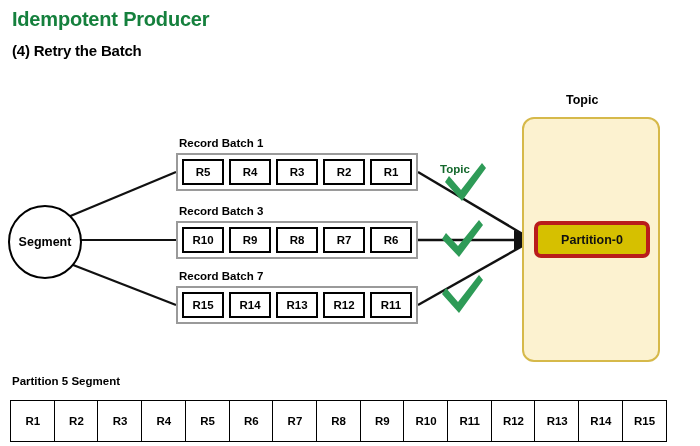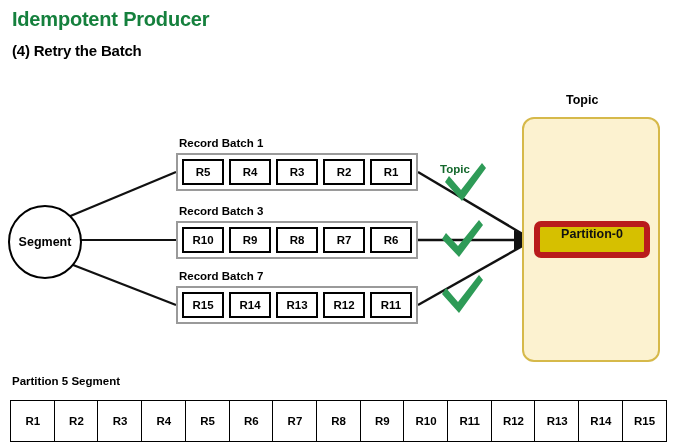--- a/index.html
+++ b/index.html
@@ -45,22 +45,22 @@
   
   .topic-label{
     left:566px;top:93px;font-size:12.5px;font-weight:bold;color:#000000;
   }
   .topic-box{
     left:522px;top:117px;width:138px;height:245px;background:#fcf2d0;
     border:2px solid #d6b94a;border-radius:12px;box-sizing:border-box;
   }
   .partition{
     left:534px;top:221px;width:116px;height:37px;background:#d6c000;
-    border:6px solid #b91c1c;border-radius:7px;box-sizing:border-box;
-    display:flex;justify-content:center;font-size:12.5px;color:#111;
+    border:4px solid #b91c1c;border-radius:7px;box-sizing:border-box;
+    display:flex;align-items:center;justify-content:center;font-size:12.5px;color:#111;
   }
 
   
   .retry-label{
     left:440px;top:163px;font-size:11.5px;font-weight:bold;color:#14682c;
   }
 
   
   .seg-label{left:12px;top:375px;font-size:11.5px;font-weight:bold;color:#000;}
   .seg-row{

